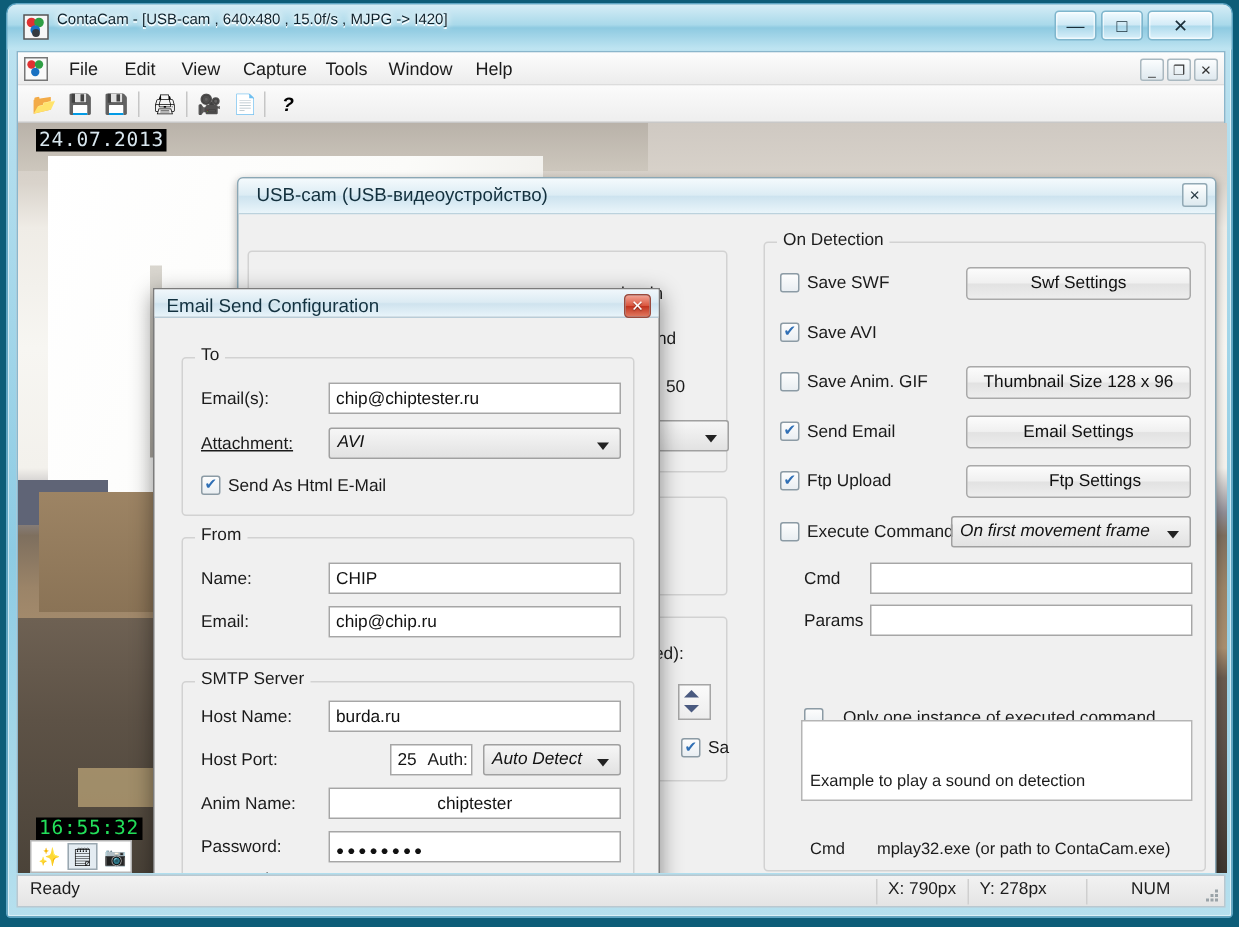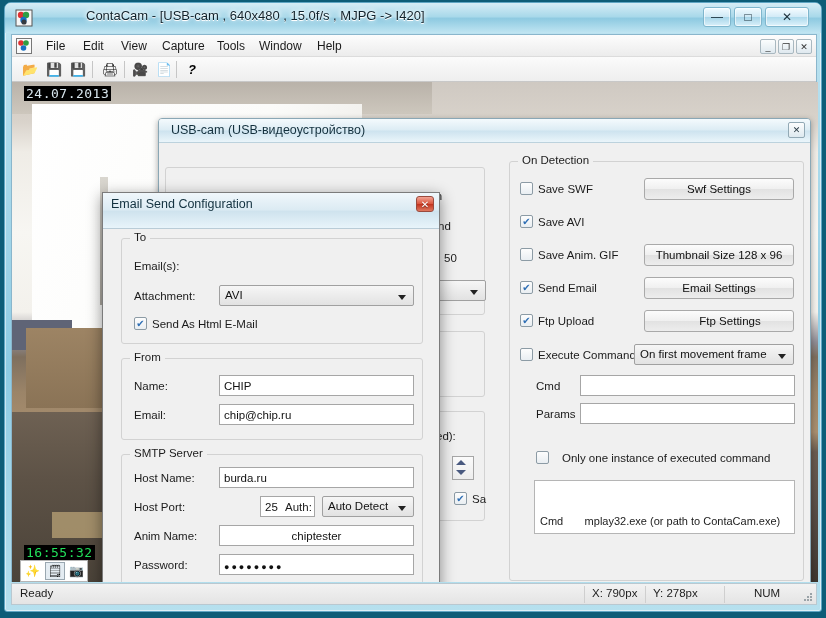--- a/index.html
+++ b/index.html
@@ -23,24 +23,23 @@
   #titlebar {
     position: absolute; left:0; top:0; width: 100%; height: 30px;
     border-radius: 6px 6px 0 0;
     background: linear-gradient(180deg,#d6edf6 0%, #a9d9ea 45%, #8ecae1 52%, #c0e5f2 100%);
   }
   #title-icon {
     position:absolute; left: 10px; top: 6px; width:18px; height:18px;
   }
   #title-text {
     position: absolute; left: 33px; top: 5px;
-    font-size: 13px; color: #10222c;
+    font-size: 10px; color: #10222c;
     text-shadow: 0 0 4px #fff, 0 0 6px #fff, 0 1px 0 #fff;
     white-space: nowrap;
-    margin-left: 48px;
   }
   .wbtn {
     position: absolute; top: 4px; width: 28px; height: 20px;
     border: 1px solid #7fb6cd; border-radius: 3px;
     background: linear-gradient(180deg,#f2fbff 0%, #cfe9f5 48%, #a8d6e9 52%, #d9f0fa 100%);
     color: #1b2f3a; font-size: 12px;
     display:flex; align-items:center; justify-content:center;
     box-shadow: 0 0 0 1px rgba(255,255,255,.6) inset;
   }
   #wb-min { right: 90px; }
@@ -188,21 +187,21 @@
   .lbl { position:absolute; font-size: 11.5px; color:#1b1b1b; }
   .txt {
     position:absolute; background:#fff; border:1px solid #a6a6a6;
     font-size: 11.5px; color:#111; padding: 2px 4px; line-height: 15px;
     height: 21px;
   }
   .combo {
     position:absolute; height: 21px;
     background: linear-gradient(180deg,#f6f6f6,#e2e2e2);
     border:1px solid #a0a0a0; border-radius:2px;
-    font-size: 11.5px; color:#111; padding: 2px 20px 2px 5px; line-height:15px;
+    font-size: 11.5px; color:#111; padding: 2px 20px 2px 5px; line-height:15px;font-style:italic;
   }
   .combo::after {
     content:""; position:absolute; right: 7px; top: 9px;
     border-left: 4px solid transparent; border-right:4px solid transparent;
     border-top: 5px solid #222;
   }
   .btn {
     position:absolute; height: 22px;
     background: linear-gradient(180deg,#fcfcfc 0%,#f0f0f0 48%,#e2e2e2 52%,#ededed 100%);
     border:1px solid #a9a9a9; border-radius:3px;
@@ -219,21 +218,21 @@
   .chk.on .box::after { content:"\2714"; font-size:10px; color:#2f6fb5; }
 
   
   #dialog {
     position:absolute; left: 90px; top: 110px;
     width: 338px; height: 472px;
     background:#f0f0f0; border:1px solid #7b7b7b;
     box-shadow: 0 4px 14px rgba(0,0,0,.45);
   }
   #dlg-title {
-    position:absolute; left:0; top:0; width:100%; height:36px;
+    position:absolute; left:0; top:0; width:100%; height:19px;
     background: linear-gradient(180deg,#f0f7fb,#dcebf3 47%,#cfe3ee 53%,#e8f4fa);
     border-bottom:1px solid #b9ccd7;
   }
   #dlg-title-text { position:absolute; left: 8px; top: 4px; font-size:12.5px; color:#12313f; }
   #dlg-close {
     position:absolute; right:5px; top:3px; width:18px; height:16px;
     border:1px solid #9a4a3d; border-radius:3px;
     background: linear-gradient(180deg,#f2a394,#d9543c 50%,#c2341f 52%,#e0785f);
     color:#fff; font-size:10px; display:flex; align-items:center; justify-content:center;
     text-shadow: 0 1px 1px rgba(0,0,0,.4);
@@ -387,48 +386,50 @@
               <span>Execute Command:</span>
             </div>
             <div class="combo" style="left:124px; top:182px; width:160px;">On first movement frame</div>
 
             <span class="lbl" style="left:26px; top:218px;">Cmd</span>
             <input class="txt" style="left: 70px; top: 213px; width: 215px;" value="">
 
             <span class="lbl" style="left:26px; top:246px;">Params</span>
             <input class="txt" style="left: 70px; top: 241px; width: 215px;" value="">
 
-            <div class="chk" style="left:26px; top:289px;gap:13px;">
+            <div class="chk" style="left:26px; top:310px;gap:13px;">
               <span class="box"></span>
               <span>Only one instance of executed command</span>
             </div>
 
             <div style="position:absolute; left:24px; top:318px; width:261px; height:54px;
                         background:#fff; border:1px solid #b5b5b5; padding:3px 5px;
                         font-size:11px; color:#1b1b1b; line-height:15px; white-space:pre;">
+              <div>Example to play a sound on detection</div>
               <div>Cmd       mplay32.exe (or path to ContaCam.exe)</div>
               
             </div>
           </div>
 
         </div>
       </div>
 
       <div id="dialog">
         <div id="dlg-title">
           <div id="dlg-title-text">Email Send Configuration</div>
           <div id="dlg-close">✕</div>
         </div>
 
         <div id="dlg-body">
 
           <div class="group" style="left:18px; top:22px; width:302px; height:106px;">
             <span class="glabel">To</span>
             <span class="lbl" style="left:12px; top:21px;">Email(s):</span>
-            <span class="lbl" style="left:12px; top:51px;">Attachment:</span>
+            <input class="txt" style="left: 97px; top: 16px; width: 195px;" value="chip@chiptester.ru">
+            <span class="lbl" style="left:12px; top:51px;text-decoration:underline;">Attachment:</span>
             <div class="combo" style="left:97px; top:46px; width:195px;">AVI</div>
             <div class="chk on" style="left:12px; top:78px;">
               <span class="box"></span>
               <span>Send As Html E-Mail</span>
             </div>
           </div>
 
           <div class="group" style="left:18px; top:142px; width:302px; height:82px;">
             <span class="glabel">From</span>
             <span class="lbl" style="left:12px; top:21px;">Name:</span>

